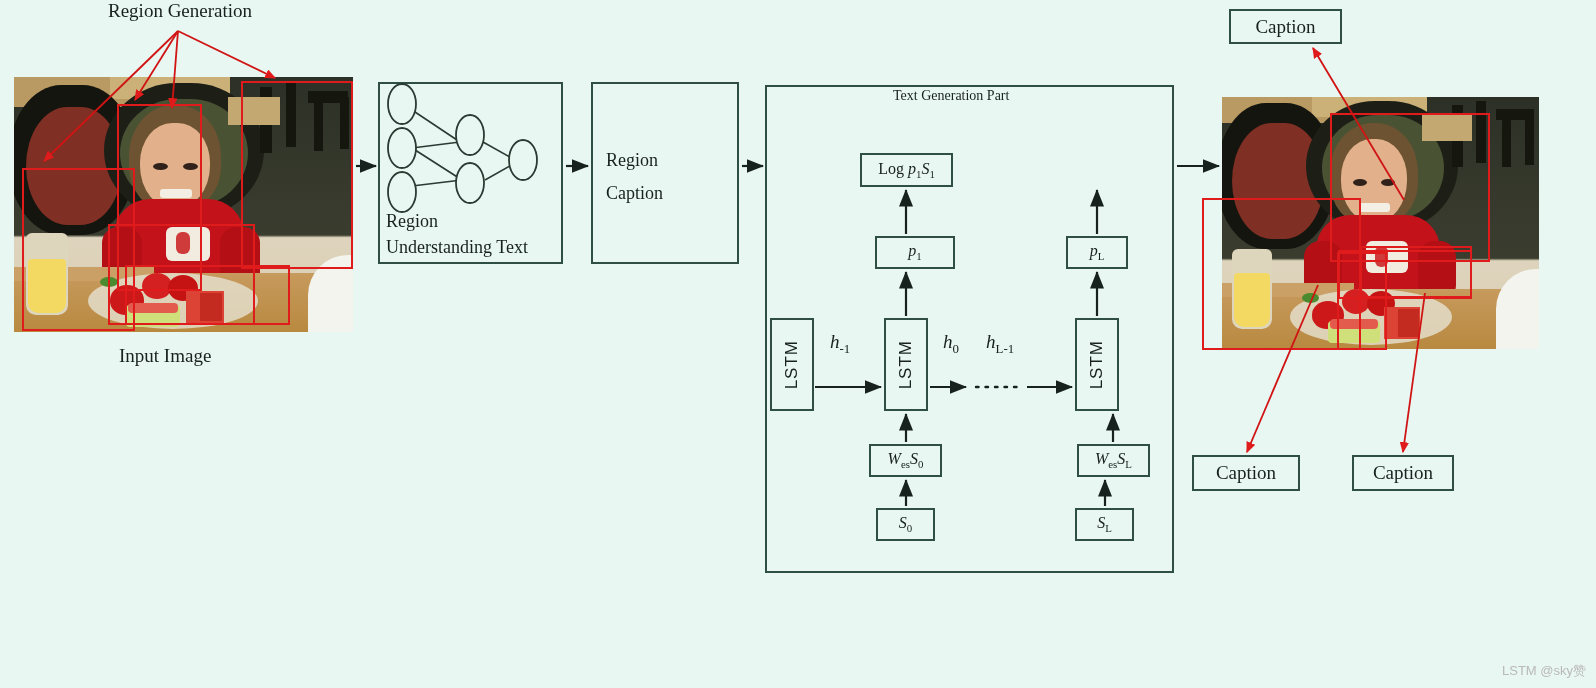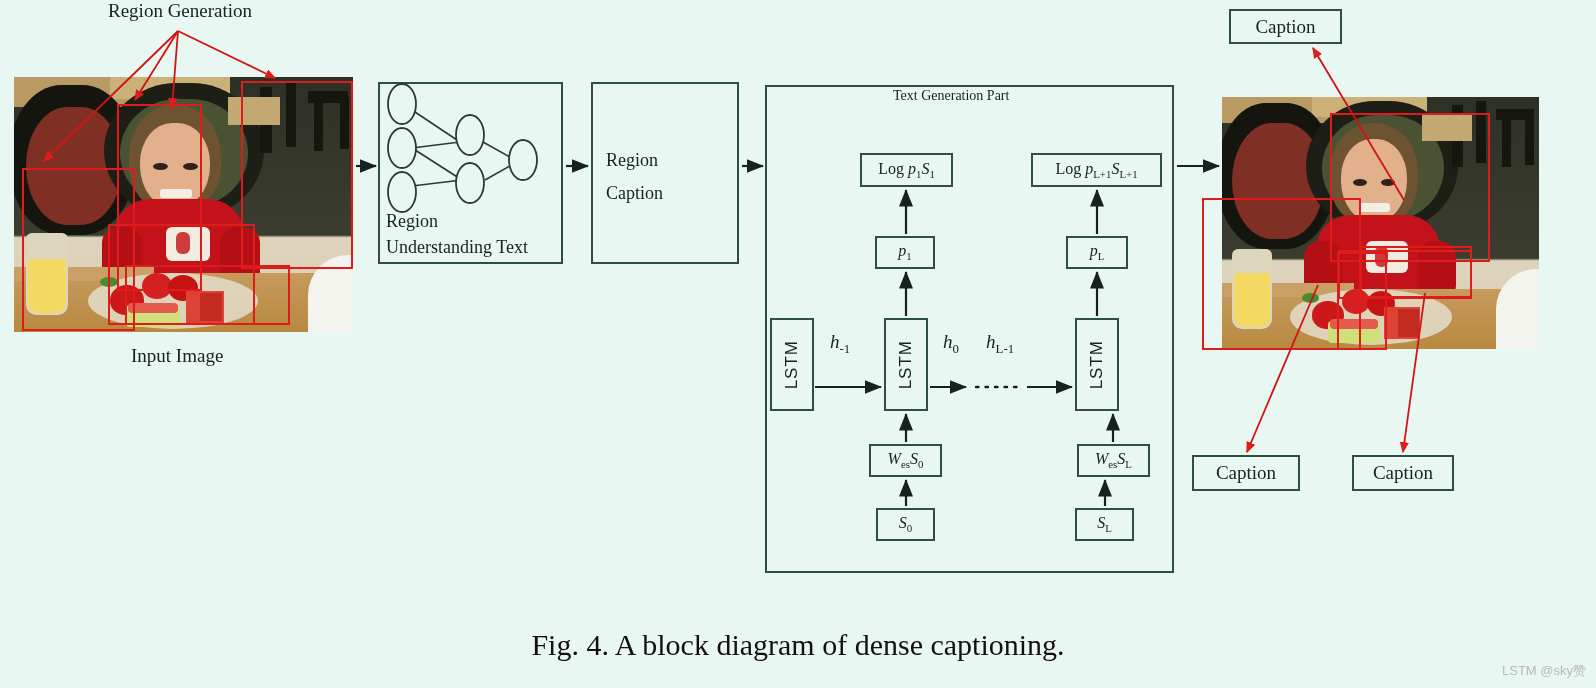--- a/index.html
+++ b/index.html
@@ -163,21 +163,21 @@
     <div class="layer" style="left:86px;top:200px;width:18px;height:10px;border-radius:50%;background:#4b8a2e;"></div>
   </div>
 
   <div class="rbox" style="left:117px;top:104px;width:85px;height:187px;"></div>
   <div class="rbox" style="left:22px;top:168px;width:113px;height:163px;"></div>
   <div class="rbox" style="left:241px;top:81px;width:112px;height:188px;"></div>
   <div class="rbox" style="left:125px;top:265px;width:165px;height:60px;"></div>
   <div class="rbox" style="left:108px;top:224px;width:147px;height:101px;"></div>
 
   <div class="label" style="left:108px; top:0px; font-size:19px;">Region  Generation</div>
-  <div class="label" style="left:119px; top:345px; font-size:19px;margin-left:12px;">Input  Image</div>
+  <div class="label" style="left:119px; top:345px; font-size:19px;">Input  Image</div>
 
   <div class="box" style="left:378px; top:82px; width:185px; height:182px;"></div>
 
   <svg class="overlay">
 
     <g stroke="#2a3b33" stroke-width="1.6" fill="none">
       <line x1="412" y1="110" x2="460" y2="142"></line>
       <line x1="412" y1="148" x2="460" y2="142"></line>
       <line x1="412" y1="148" x2="462" y2="180"></line>
       <line x1="412" y1="186" x2="462" y2="180"></line>
@@ -203,27 +203,22 @@
   <div class="label" style="left:606px; top:183px; font-size:18px;">Caption</div>
 
   <div class="box" style="left:765px; top:85px; width:409px; height:488px;"></div>
   <div class="label" style="left:893px; top:88px; font-size:14px;">Text  Generation  Part</div>
 
   <div class="box" style="left:860px; top:153px; width:93px; height:34px;">
     <span class="math">
       <span class="up">Log </span><i>p</i><sub>1</sub><i>S</i><sub>1</sub>
     </span>
   </div>
-  <div class="box" style="left:1031px; top:153px; width:131px; height:34px;">
-    <span class="math">
-      <span class="up">Log </span><i>p</i><sub>L+1</sub><i>S</i><sub>L+1</sub>
-    </span>
-  </div>
-
-  <div class="box" style="left:875px; top:236px; width:60px; height:33px;">
+
+  <div class="box" style="left:875px; top:236px; width:80px; height:33px;">
     <span class="math"><i>p</i><sub>1</sub></span>
   </div>
   <div class="box" style="left:1066px; top:236px; width:62px; height:33px;">
     <span class="math"><i>p</i><sub>L</sub></span>
   </div>
 
   <div class="box" style="left:770px; top:318px; width:44px; height:93px;">
     <span class="vert">LSTM</span>
   </div>
   <div class="box" style="left:884px; top:318px; width:44px; height:93px;">
@@ -364,16 +359,15 @@
     <g stroke="#d01414" stroke-width="1.8" fill="none" marker-end="url(#ahr)">
 
       <line x1="1404" y1="200" x2="1313" y2="48"></line>
 
       <line x1="1318" y1="285" x2="1247" y2="452"></line>
 
       <line x1="1425" y1="293" x2="1403" y2="452"></line>
     </g>
   </svg>
 
-  <div class="caption-fig">Fig. 4.  A block diagram of dense captioning.</div>
   <div class="watermark">LSTM @sky赞</div>
 
 </div>
 
 </body></html>

